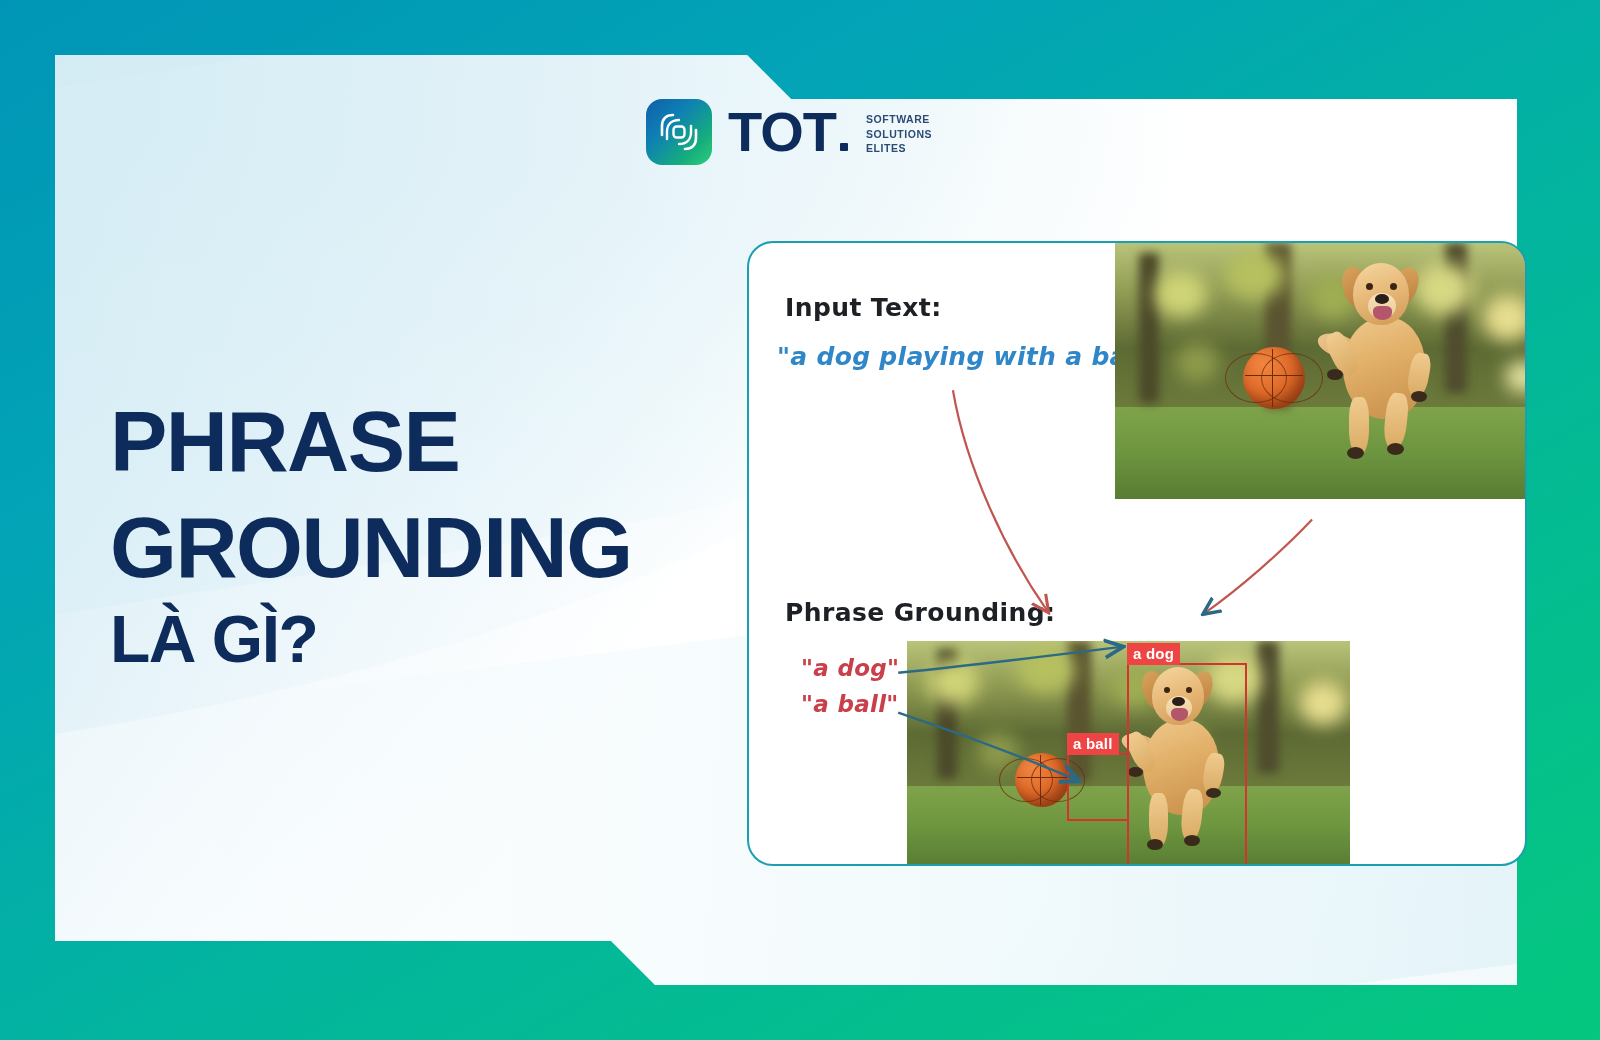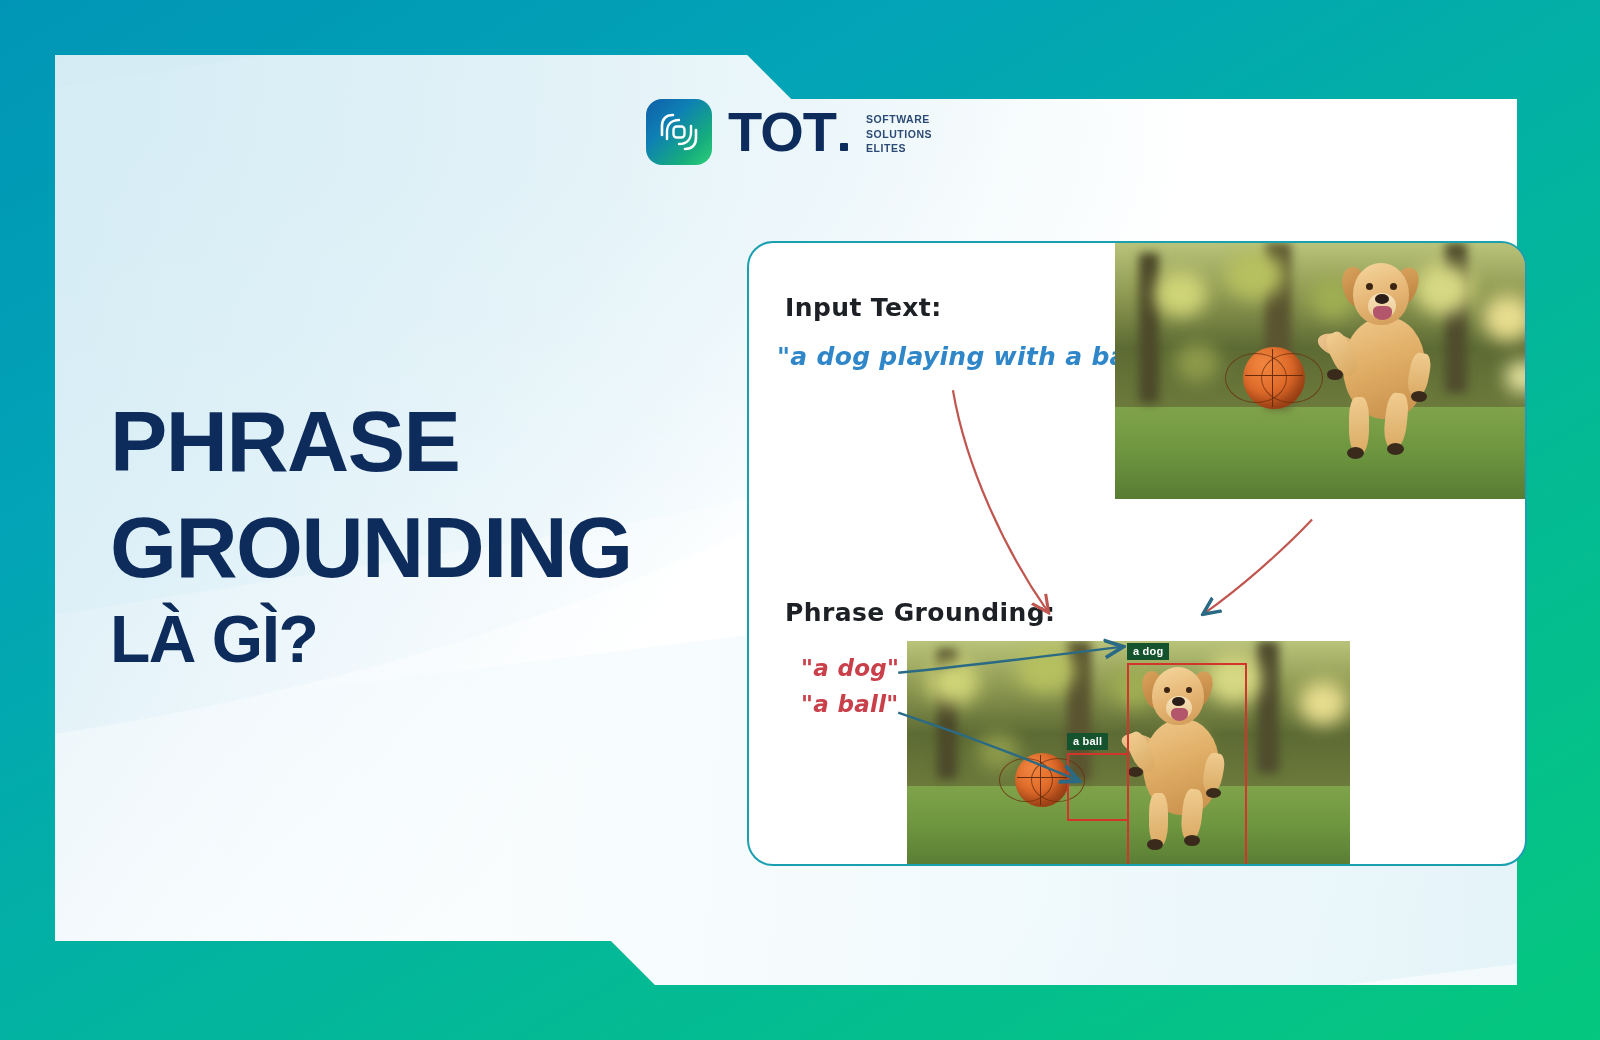--- a/index.html
+++ b/index.html
@@ -148,22 +148,22 @@
     background:linear-gradient(120deg,#eec793 0%,#d2a25c 100%); }
 
   .ball { position:absolute; border-radius:50%;
     background:radial-gradient(circle at 33% 28%, #f0863f 0%, #e06b2a 45%, #ad4718 100%);
     box-shadow:inset -5px -7px 12px rgba(90,30,6,.45); }
   .ball .seam { position:absolute; border:1.4px solid #6b2c0c; border-radius:50%; }
 
   
   .bbox { position:absolute; border:2px solid #d3352c; }
   .bbox-label {
-    position:absolute; background:#14532d; color:#fff;
-    font-size:11px; font-weight:600; padding:2px 6px 3px;
+    position:absolute; background:#ef4444; color:#fff;
+    font-size:15px; font-weight:600; padding:2px 6px 3px;
     white-space:nowrap; letter-spacing:.2px;
     font-family:"Liberation Sans", sans-serif;
   }
 
   
   #arrows { position:absolute; inset:0; pointer-events:none; }
 </style>
 </head>
 <body>
 

